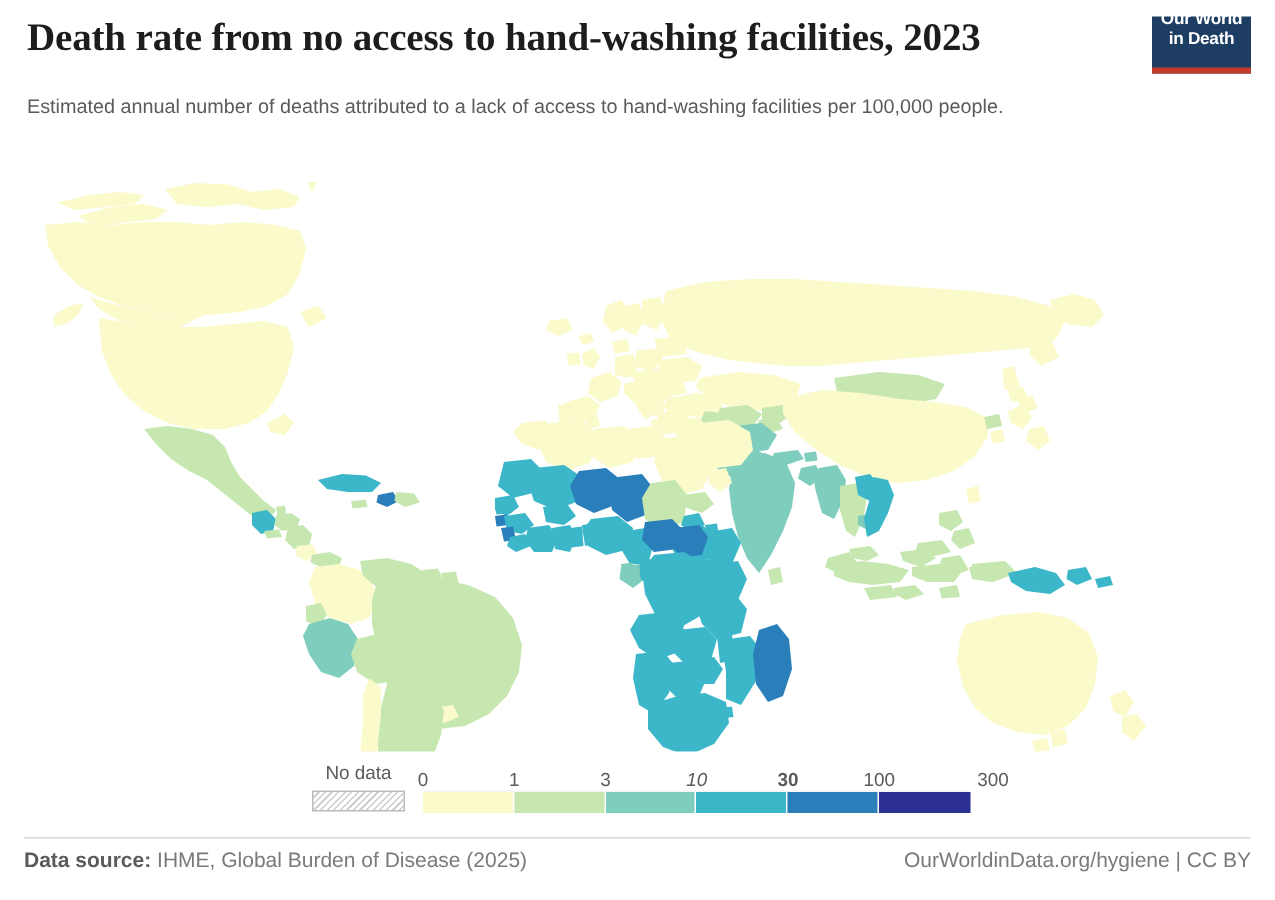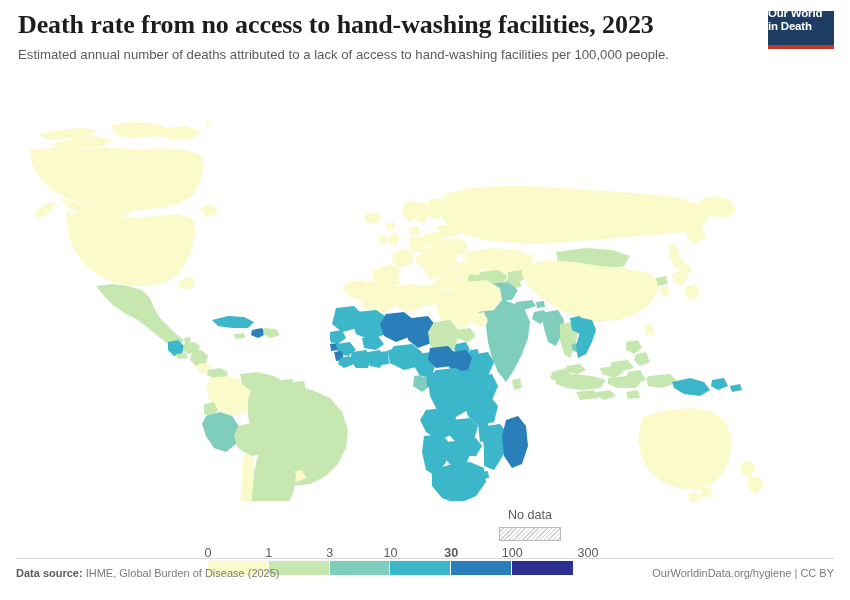--- a/index.html
+++ b/index.html
@@ -30,34 +30,34 @@
     line-height: 30px;
     letter-spacing: -0.1px;
     margin: 0;
     white-space: nowrap;
   }
   #chart-subtitle {
     font-family: "Liberation Sans", sans-serif;
     font-size: 13.2px;
     color: #5b5b5b;
     line-height: 17px;
-    margin-top: 6px;
+    margin-top: 22px;
     white-space: nowrap;
   }
 
   
   #owid-logo {
     position: absolute;
     right: 16px; top: 11px;
     width: 66px; height: 38px;
     background: #1d3d63;
     border-bottom: 4px solid #c0392b;
     display: flex;
     flex-direction: column;
-    align-items: flex-start;
+    align-items: center;
     justify-content: center;
     padding-bottom: 17px;
   }
   #owid-logo span {
     display: block;
     color: #ffffff;
     font-family: "Liberation Sans", sans-serif;
     font-size: 11.5px;
     font-weight: 700;
     line-height: 13px;
@@ -77,21 +77,20 @@
   #legend {
     position: absolute;
     left: 0; top: 508px;
     width: 850px; height: 44px;
   }
   #legend-inner {
     position: absolute;
     left: 208px; top: 0;
     display: flex;
     align-items: flex-end;
-    flex-direction: column;
   }
   #nodata-group {
     width: 62px;
     margin-right: 12px;
   }
   #nodata-label {
     font-size: 12.6px;
     color: #5b5b5b;
     text-align: center;
     line-height: 14px;
@@ -141,21 +140,21 @@
     width: 818px; height: 1px;
     background: #dadada;
   }
   #footer {
     position: absolute;
     left: 16px; top: 566px;
     width: 818px;
     display: flex;
     justify-content: space-between;
     align-items: baseline;
-    font-size: 11px;
+    font-size: 14px;
     color: #7a7a7a;
     line-height: 15px;
   }
   #footer-source b { color: #5b5b5b; font-weight: 700; }
   #footer-link { white-space: nowrap; text-align: center; }
 </style>
 </head>
 <body>
 
 <div id="page">
@@ -718,21 +717,21 @@
     <div id="legend-inner">
       <div id="nodata-group">
         <div id="nodata-label">No data</div>
         <div id="nodata-swatch"></div>
       </div>
       <div id="bins-group">
         <div id="bins-ticks" style="width: 365px;">
             <div class="tick" style="left: 0px;">0</div>
             <div class="tick" style="left: 60.8333px;">1</div>
             <div class="tick" style="left: 121.667px;">3</div>
-            <div class="tick" style="left: 182.5px;">10</div>
+            <div class="tick" style="left: 182.5px; font-style: italic;">10</div>
             <div class="tick" style="left: 243.333px; font-weight: bold;">30</div>
             <div class="tick" style="left: 304.167px;">100</div>
             <div class="tick" style="left: 380px; text-align: center;">300</div>
           </div>
         <div id="bins-bar" style="width: 365px;">
             <div class="bin" title="0 – 1" style="width: 60.8333px; background: rgb(250, 250, 203);"></div>
             <div class="bin" title="1 – 3" style="width: 60.8333px; background: rgb(198, 231, 175);"></div>
             <div class="bin" title="3 – 10" style="width: 60.8333px; background: rgb(126, 205, 189);"></div>
             <div class="bin" title="10 – 30" style="width: 60.8333px; background: rgb(60, 182, 201);"></div>
             <div class="bin" title="30 – 100" style="width: 60.8333px; background: rgb(42, 127, 187);"></div>

